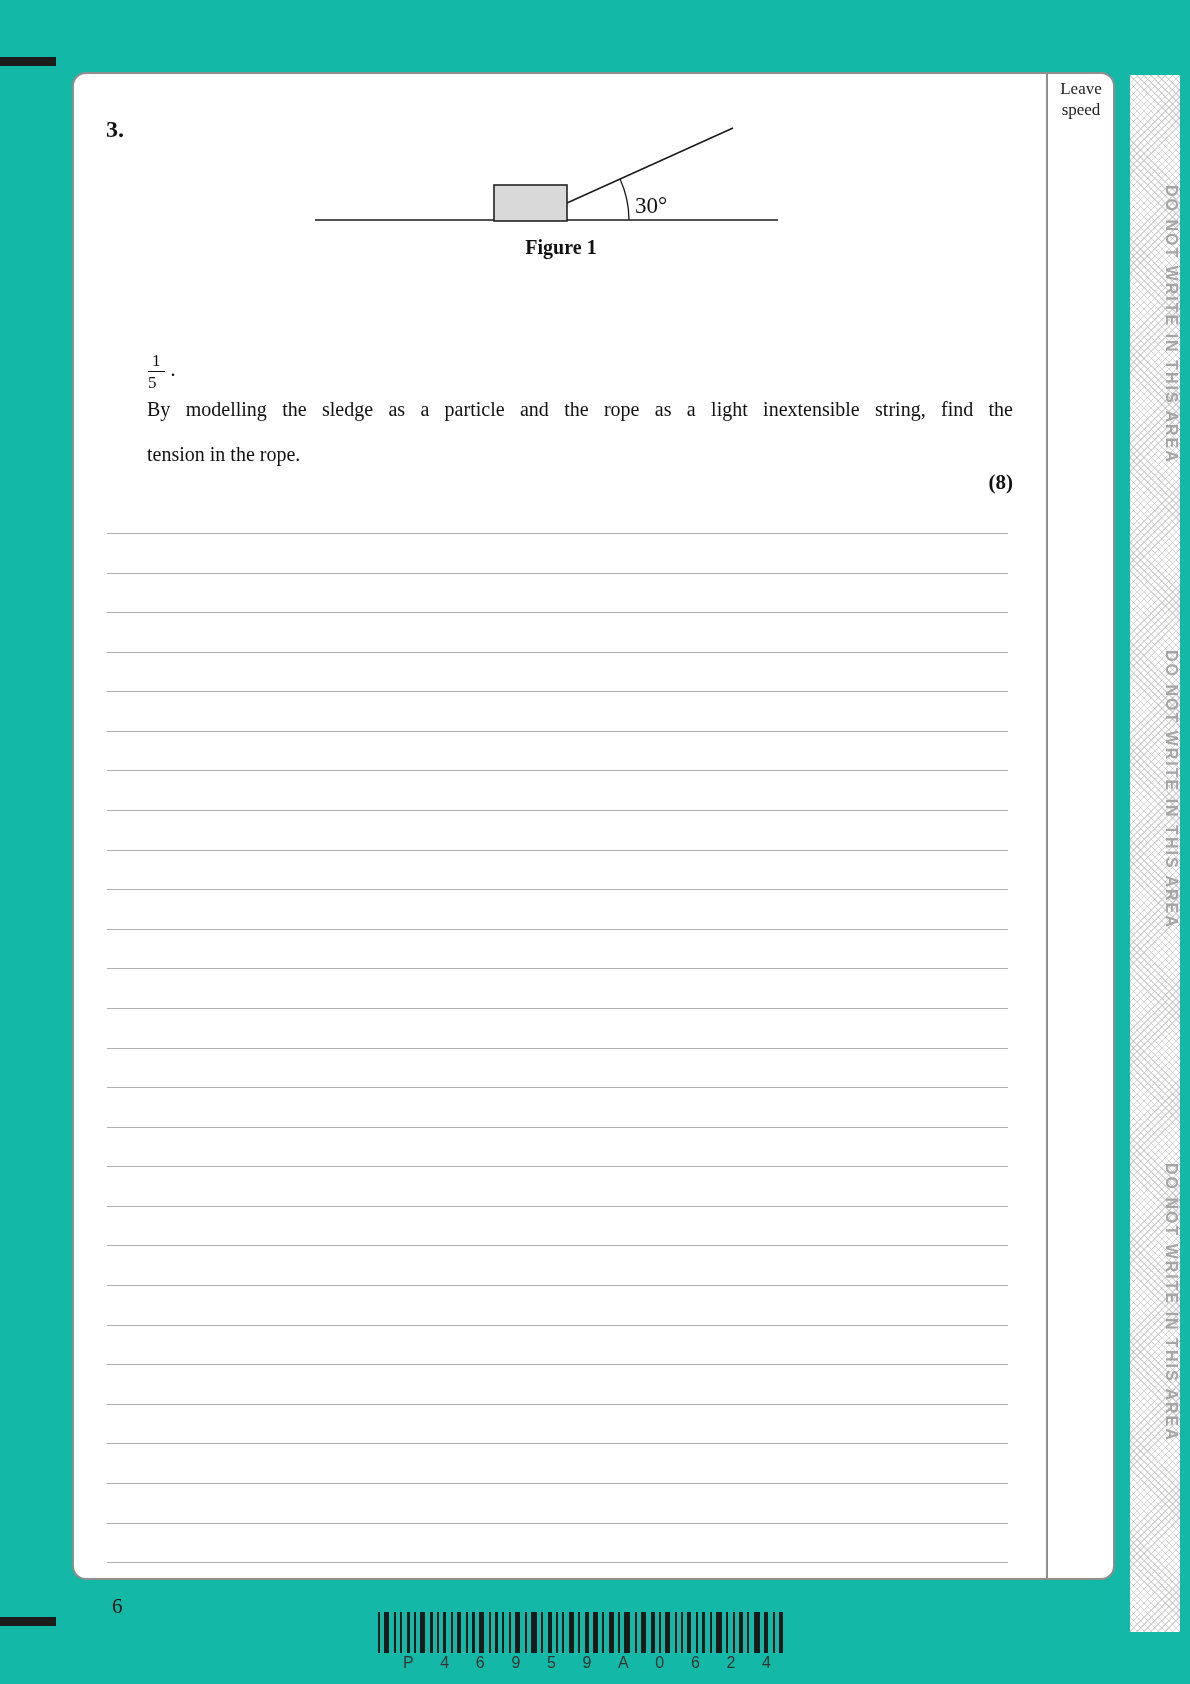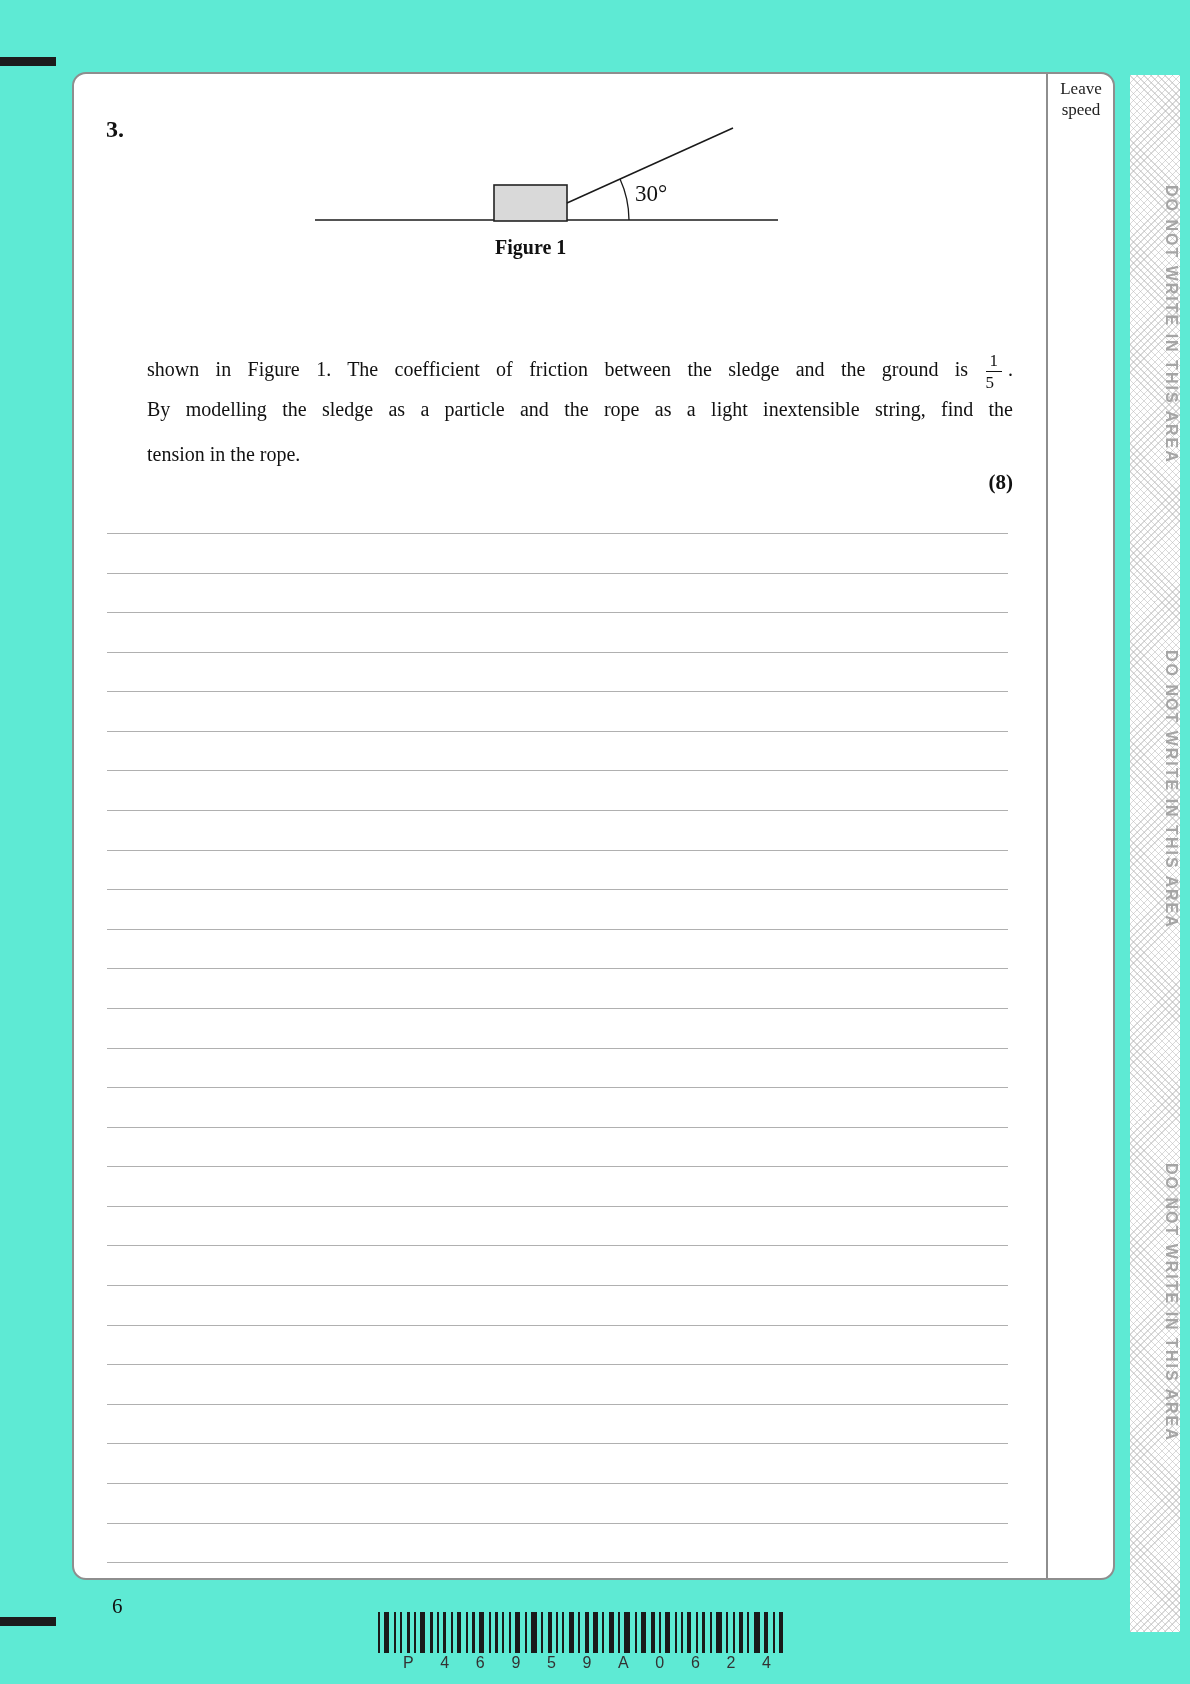--- a/index.html
+++ b/index.html
@@ -1,36 +1,36 @@
 <!DOCTYPE html>
 <html><head>
 <meta charset="utf-8">
 <style>
   html,body{margin:0;padding:0;background:#fff;}
-  #page{position:relative;width:1190px;height:1684px;background:#5eead4;overflow:hidden;
+  #page{position:relative;width:1190px;height:1684px;background:#14b8a6;overflow:hidden;
         font-family:"Liberation Serif",serif;color:#111;}
 
   .crop-mark{position:absolute;left:0;width:56px;height:9px;background:#1c1c1c;}
   #crop-top{top:57px;}
   #crop-bottom{top:1617px;}
 
   #main-box{position:absolute;left:72px;top:72px;width:1043px;height:1508px;
             box-sizing:border-box;border:2px solid #8e8e8e;border-radius:14px;background:#fff;}
 
   #lb-separator{position:absolute;left:1046px;top:73px;height:1506px;width:0;
                 border-left:2px solid #8e8e8e;}
   #leave-blank{position:absolute;left:1048px;top:78px;width:66px;text-align:center;
                font-size:17px;line-height:21px;color:#222;}
   #leave-blank span{display:block;}
 
   #q-number{position:absolute;left:106px;top:116px;font-size:24px;font-weight:bold;}
 
   #figure-svg{position:absolute;left:300px;top:100px;}
-  #angle-label{position:absolute;left:635px;top:181px;font-size:23px;}
-  #figure-caption{position:absolute;left:495px;top:236px;width:132px;
+  #angle-label{position:absolute;left:635px;top:193px;font-size:23px;}
+  #figure-caption{position:absolute;left:495px;top:236px;width:132px;text-align:center;
                   font-size:20px;font-weight:bold;}
 
   .q-line{position:absolute;left:147px;width:866px;font-size:20px;color:#111;white-space:nowrap;}
   .just{white-space:normal;text-align:justify;text-align-last:justify;}
   #q-line-1{top:296px;}
   #q-line-2{top:323px;}
   #q-line-3{top:352px;}
   #q-line-4{top:398px;}
   #q-line-5{top:443px;}
 
@@ -87,21 +87,20 @@
   <svg id="figure-svg" width="490" height="170" viewBox="300 100 490 170">
     <line x1="315" y1="220" x2="778" y2="220" stroke="#1a1a1a" stroke-width="1.5"></line>
     <rect x="494" y="185" width="73" height="36" fill="#d9d9d9" stroke="#222" stroke-width="1.6"></rect>
     <line x1="567" y1="203" x2="733" y2="128" stroke="#1a1a1a" stroke-width="1.5"></line>
     <path d="M 629 220 A 100 100 0 0 0 620 179" fill="none" stroke="#1a1a1a" stroke-width="1.3"></path>
   </svg>
   <div id="angle-label">30°</div>
   <div id="figure-caption">Figure 1</div>
 
   <div class="q-line just" id="q-line-3">
-    <span>shown in Figure 1.  The coefficient of friction between the sledge and the ground is</span>
     <span class="frac"><span class="num">1</span><span class="den">5</span></span><span class="frac-period">.</span>
   </div>
   <div class="q-line" id="q-line-5">tension in the rope.</div>
   <div class="q-line just" id="q-line-4">By modelling the sledge as a particle and the rope as a light inextensible string, find the</div>
 
   <div id="marks">(8)</div>
 
   <div id="answer-lines">
       <div class="rule" style="top: 533px;"></div>
       <div class="rule" style="top: 572.58px;"></div>

